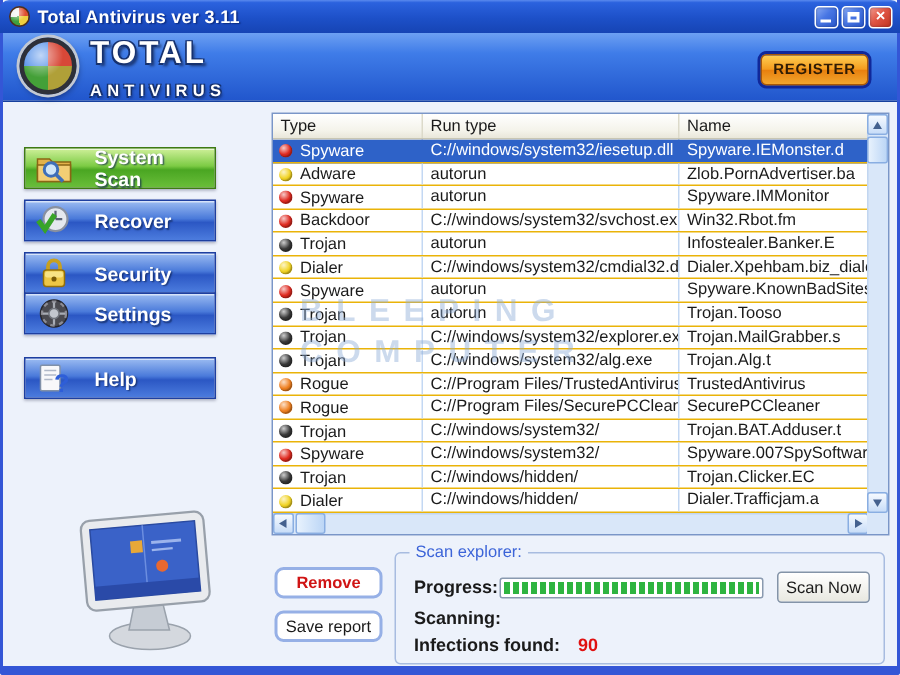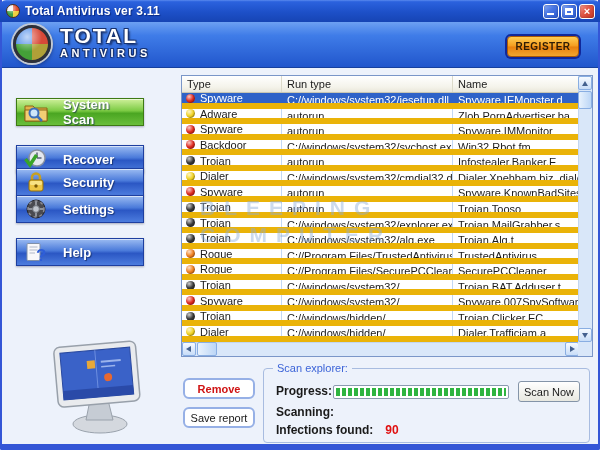--- a/index.html
+++ b/index.html
@@ -31,21 +31,21 @@
   .header { position:absolute; left:0; top:22px; width:600px; height:46px;
     background:linear-gradient(180deg,#6DA0F2 0%,#3F7CE8 30%,#2156CC 100%);
     border-bottom:1px solid #16409E; z-index:55; }
   .logo-circle { position:absolute; left:13px; top:3px; width:38px; height:38px; border-radius:50%;
     border:3px solid #2E3038; box-shadow:0 0 0 2px #C2C8D2, 1px 2px 4px rgba(0,0,20,.5);
     background: radial-gradient(circle at 35% 28%, rgba(255,255,255,.65), rgba(255,255,255,0) 48%),
     conic-gradient(#D84838 0 90deg,#B0A038 90deg 180deg,#44A038 180deg 270deg,#4E8CE8 270deg 360deg); }
   .logo-text { position:absolute; left:60px; top:3px; line-height:1; }
   .logo-top { font-size:21px; font-weight:bold; color:#fff; letter-spacing:2px;
     text-shadow:-1px -1px 0 #16316E, 1px -1px 0 #16316E, -1px 1px 0 #16316E, 2px 2px 2px rgba(0,0,20,.55); }
-  .logo-bottom { font-size:11px; font-weight:bold; color:#fff; letter-spacing:3.5px; margin-top:2px;
+  .logo-bottom { font-size:11px; font-weight:bold; color:#fff; letter-spacing:3.5px; margin-top:10px;
     text-shadow:-1px -1px 0 #16316E, 1px -1px 0 #16316E, -1px 1px 0 #16316E, 1px 1px 2px rgba(0,0,20,.55); }
   .register-btn { position:absolute; left:507px; top:14px; width:72px; height:21px; border-radius:4px;
     border:1px solid #A85808; box-shadow:0 0 0 2px #10289A;
     background:linear-gradient(180deg,#FFCE52 0%,#F49C1E 48%,#E8800E 52%,#F2A62E 100%);
     color:#301C04; font-size:10px; font-weight:bold; letter-spacing:.5px; cursor:pointer; }
 
   
   .side-btn { position:absolute; left:16px; width:128px; height:28px; border-radius:0;
     border:1px solid #1E3FA0; display:flex; align-items:center; cursor:pointer;
     background:linear-gradient(180deg,#9CBCF2 0%,#4A7ADA 45%,#2B57C4 55%,#4C7CDE 100%);
@@ -55,21 +55,21 @@
   .side-btn .lbl { color:#fff; font-size:13px; font-weight:bold; text-shadow:1px 1px 1px rgba(10,30,80,.65); margin-left:14px; }
   .side-icon { width:26px; height:22px; margin-left:6px; flex:0 0 auto; }
 
   
   .table-panel { position:absolute; left:181px; top:75px; width:412px; height:282px;
     background:#fff; border:1px solid #7A96C8; z-index:40; }
   .thead { display:flex; height:17px; background:linear-gradient(180deg,#FFFFFF 0%,#F4F3EA 70%,#E9E7DA 100%);
     border-bottom:1px solid #C8C6B4; font-size:11px; color:#1a1a1a; }
   .thead .hcell { padding:2px 0 0 5px; border-right:1px solid #DCDACA; }
   .tbody { position:relative; height:249px; overflow:hidden; }
-  .trow { display:flex; height:15.57px; font-size:11px; color:#1a1a1a; border-bottom:6px solid #eab308; cursor:default; }
+  .trow { display:flex; height:15.57px; font-size:11px; color:#1a1a1a; border-bottom:1px solid #eab308; cursor:default; }
   .trow.selected { background:#2E62C8; color:#fff; }
   .cell { overflow:hidden; white-space:nowrap; padding:1px 0 0 5px; border-right:1px solid #C3D8F3; }
   .trow.selected .cell { border-right-color:#2E62C8; }
   .c-type { width:100px; display:flex; align-items:center; padding-left:3px; }
   .c-run  { width:171px; }
   .c-name { flex:1; border-right:none; }
   .h-type { width:100px; } .h-run { width:171px; } .h-name { flex:1; border-right:none; }
   .dot { width:9px; height:9px; border-radius:50%; margin:0 5px 0 1px; flex:0 0 auto;
     box-shadow:inset -1px -1px 1px rgba(0,0,0,.35); }
   .watermark { position:absolute; left:18px; top:118px; z-index:5; pointer-events:none;
@@ -145,21 +145,21 @@
     <span class="side-icon">
       <svg width="26" height="22" viewBox="0 0 26 22">
         <path d="M2 5 h8 l2 2 h12 v13 h-22 z" fill="#E2B24A" stroke="#8A6614" stroke-width="1"></path>
         <path d="M2 9 h22 v11 h-22 z" fill="#F2CE74" stroke="#8A6614" stroke-width="1"></path>
         <circle cx="11" cy="12" r="4.5" fill="#CFE6F8" stroke="#3E6FB8" stroke-width="2"></circle>
         <line x1="14.5" y1="15.5" x2="19" y2="20" stroke="#3E6FB8" stroke-width="2.5"></line>
       </svg>
     </span>
     <span class="lbl">System Scan</span>
   </div>
-  <div class="side-btn" style="top:145px">
+  <div class="side-btn" style="top:133px">
     <span class="side-icon">
       <svg width="26" height="22" viewBox="0 0 26 22">
         <circle cx="14" cy="10" r="8" fill="#E4E8EE" stroke="#8890A0" stroke-width="1.5"></circle>
         <line x1="14" y1="10" x2="14" y2="4.5" stroke="#5A6274" stroke-width="1.5"></line>
         <line x1="14" y1="10" x2="18.5" y2="10" stroke="#5A6274" stroke-width="1.5"></line>
         <path d="M2.5 11 l4.5 6 l6.5 -10" stroke="#38A428" stroke-width="3.5" fill="none"></path>
       </svg>
     </span>
     <span class="lbl">Recover</span>
   </div>

